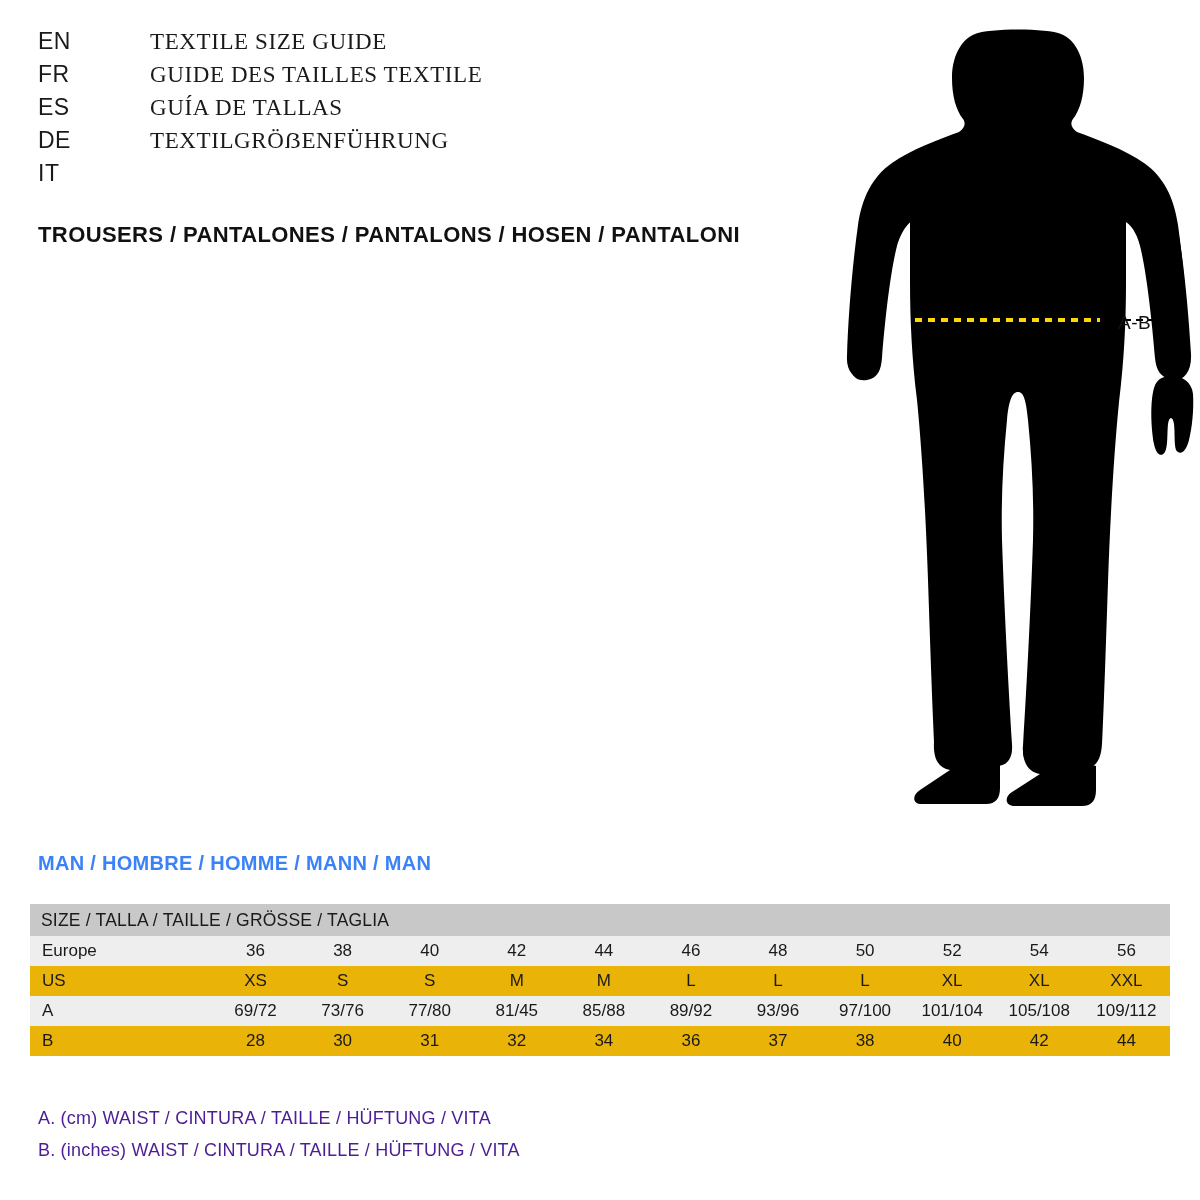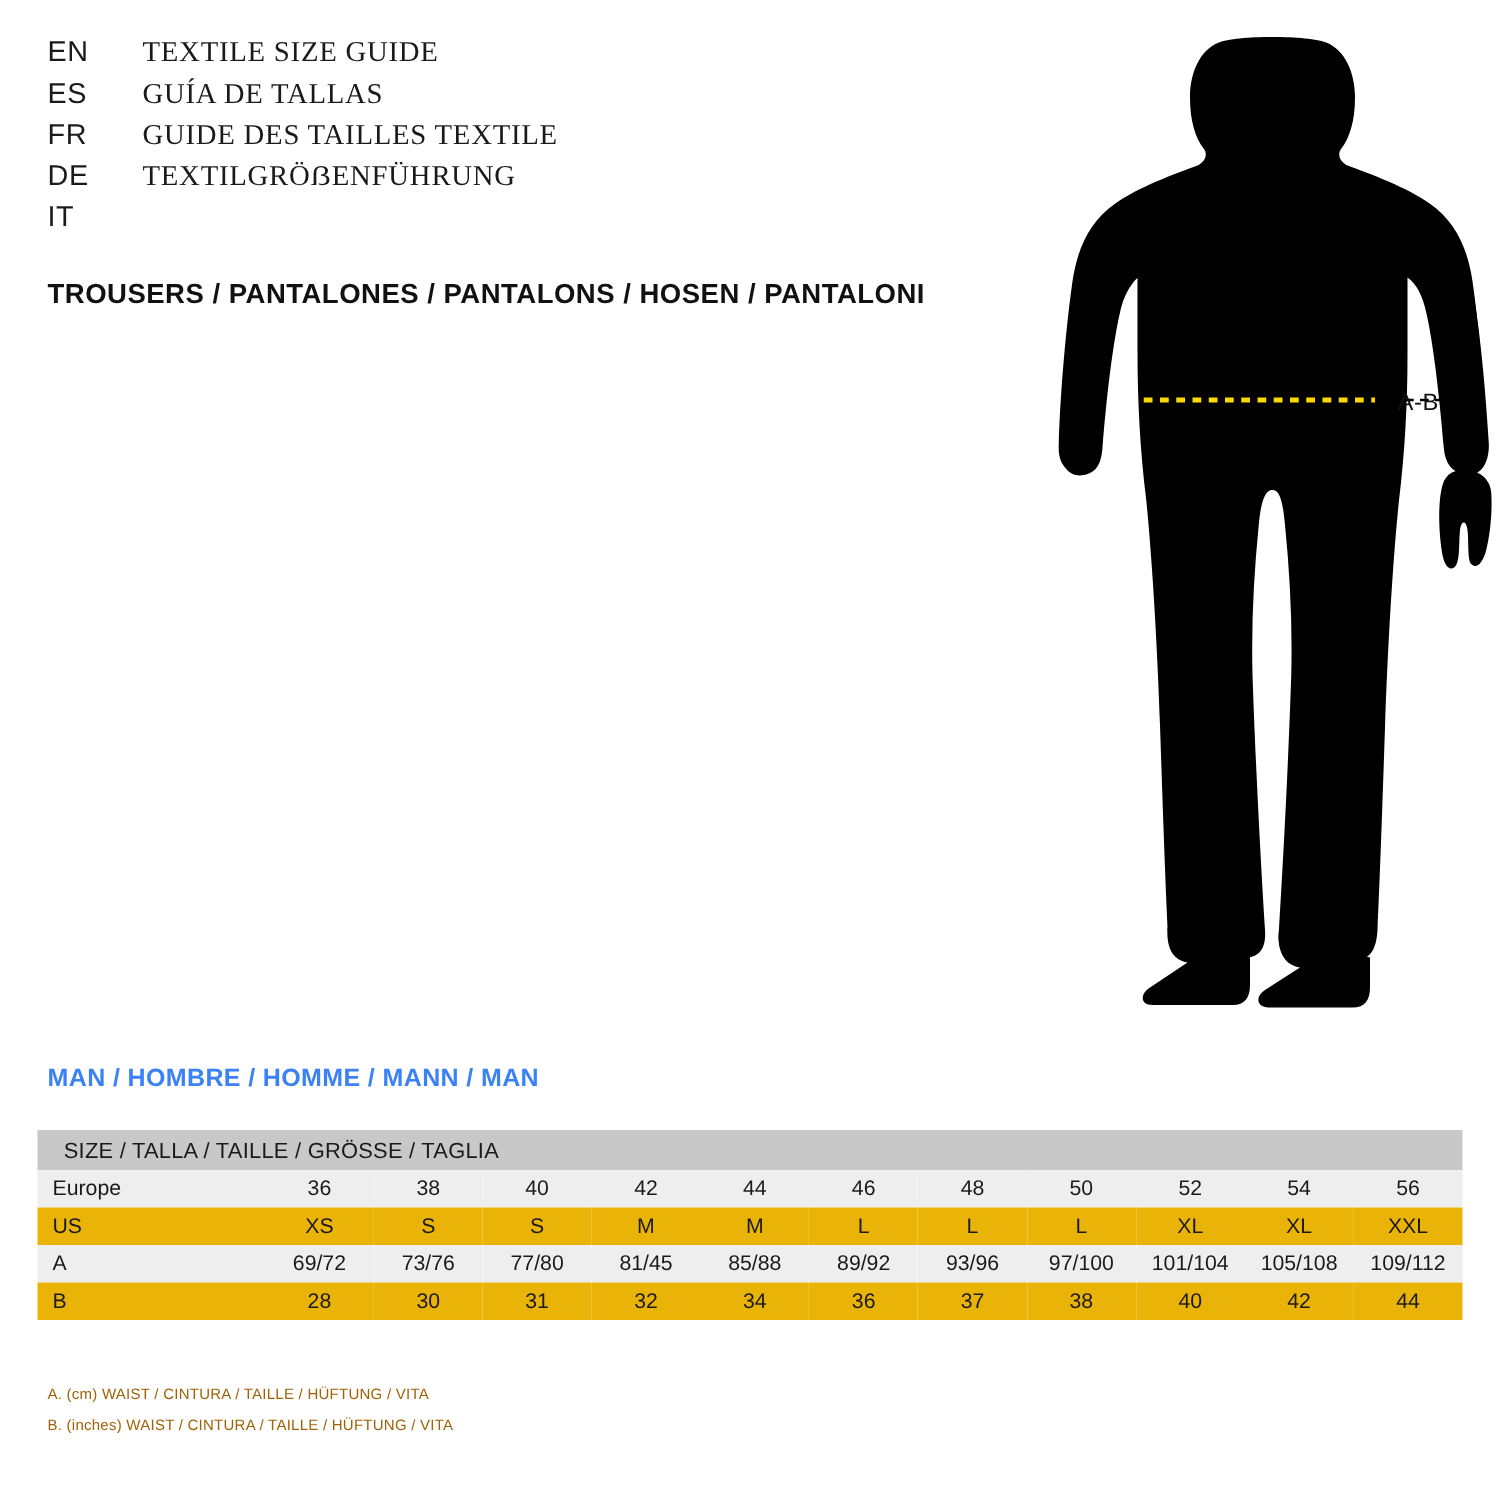--- a/index.html
+++ b/index.html
@@ -20,20 +20,21 @@
   .lang-block {
     position: absolute;
     left: 38px;
     top: 28px;
     width: 760px;
   }
   .lang-row {
     display: flex;
     align-items: baseline;
     height: 33px;
+    gap: 36px;
   }
   .lang-code {
     width: 76px;
     font-size: 23px;
     letter-spacing: 0.5px;
     color: #1a1a1a;
   }
   .lang-text {
     font-size: 23px;
     letter-spacing: 0.6px;
@@ -94,21 +95,21 @@
     font-weight: normal;
     color: #1a1a1a;
     height: 30px;
     padding: 0;
     text-align: center;
     vertical-align: middle;
   }
   .size-table thead th {
     background: #c8c8c8;
     text-align: left;
-    padding-left: 21px;
+    padding-left: 11px;
     height: 32px;
     font-size: 17.5px;
     letter-spacing: 0.2px;
     margin-left: 24px;
   }
   .size-table tbody tr.odd td { background: #eeeeee; }
   .size-table tbody tr.even td { background: #eab308; }
   .size-table tbody td.rowlabel {
     text-align: left;
     padding-left: 12px;
@@ -116,42 +117,42 @@
   .col-label { width: 182px; }
 
   
   .footnotes {
     position: absolute;
     left: 38px;
     top: 1108px;
     width: 900px;
   }
   .footnote {
-    font-size: 12px;
+    font-size: 18px;
     letter-spacing: 0.2px;
-    color: #a16207;
+    color: #4c1d95;
     margin-bottom: 11px;
     white-space: nowrap;
   }
 </style>
 </head>
 <body>
 
 <div class="lang-block">
   <div class="lang-row">
     <span class="lang-code">EN</span>
     <span class="lang-text">TEXTILE SIZE GUIDE</span>
   </div>
   <div class="lang-row">
+    <span class="lang-code">FR</span>
+    <span class="lang-text">GUIDE DES TAILLES TEXTILE</span>
+  </div>
+  <div class="lang-row">
     <span class="lang-code">ES</span>
     <span class="lang-text">GUÍA DE TALLAS</span>
-  </div>
-  <div class="lang-row">
-    <span class="lang-code">FR</span>
-    <span class="lang-text">GUIDE DES TAILLES TEXTILE</span>
   </div>
   <div class="lang-row">
     <span class="lang-code">DE</span>
     <span class="lang-text">TEXTILGRÖẞENFÜHRUNG</span>
   </div>
   <div class="lang-row">
     <span class="lang-code">IT</span>
   </div>
 </div>
 

